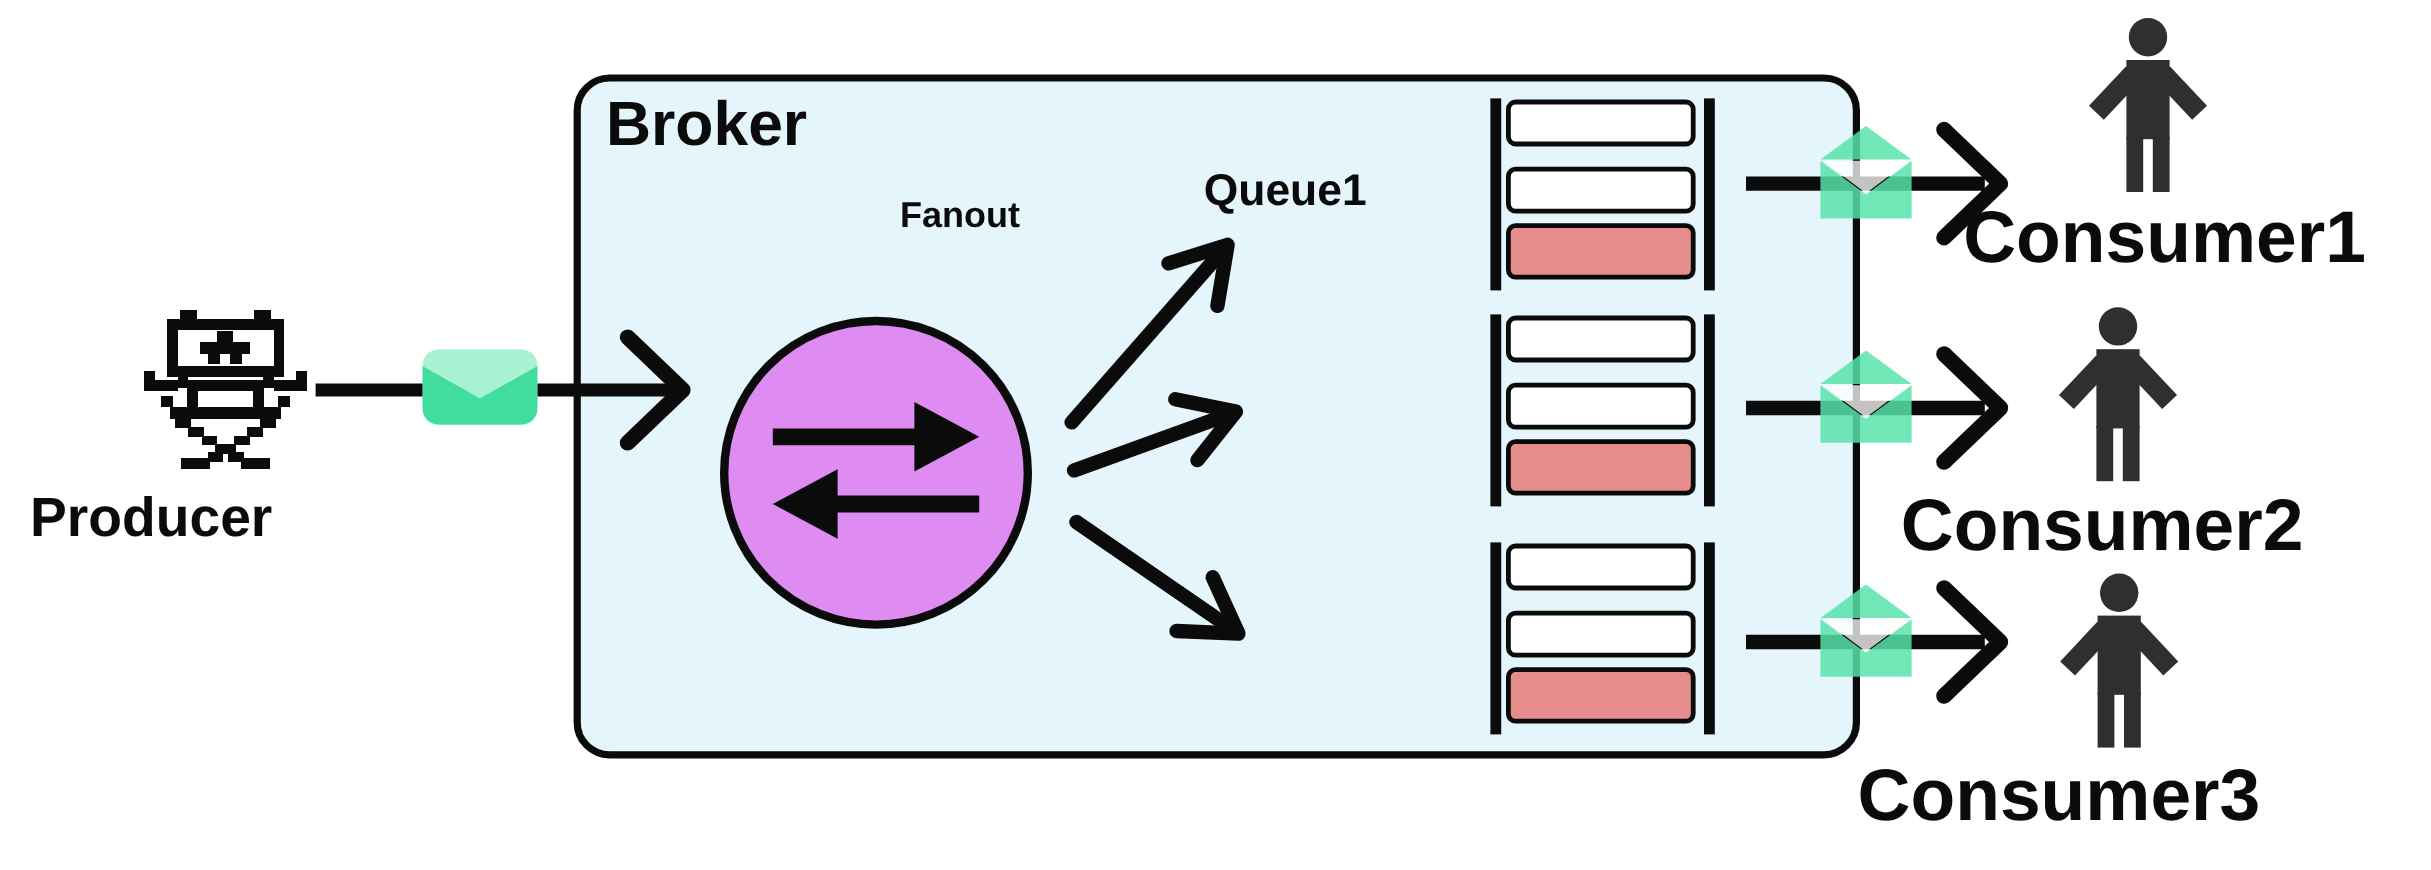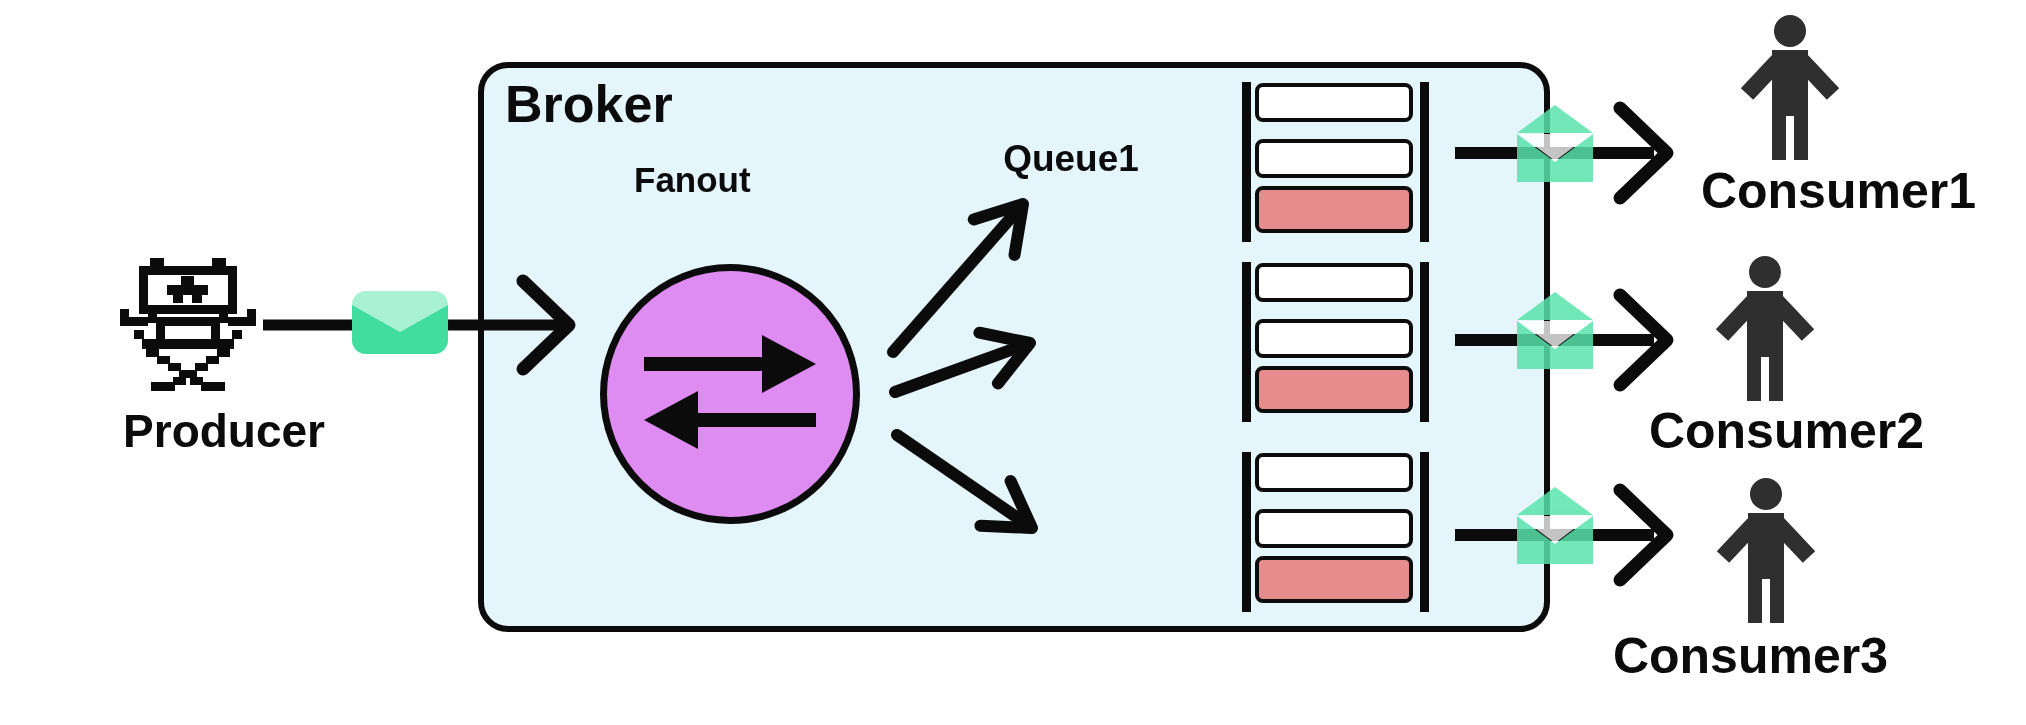--- a/index.html
+++ b/index.html
@@ -11,37 +11,37 @@
     --envelope-green:#41DD9E;
     --envelope-green-light:#A8F1D2;
     --envelope-open-green:#58E3AA;
     --person-fill:#2F2F2F;
   }
   *{margin:0;padding:0;box-sizing:border-box}
   body{background:#fff;font-family:"Liberation Sans", sans-serif;color:var(--ink)}
   .canvas{position:relative;width:2026px;height:725px;background:#fff;overflow:hidden}
   .abs{position:absolute}
   .label{font-weight:800;color:var(--ink);white-space:nowrap}
-  .producer-label{left:25px;top:404px;width:300px;text-align:right;font-size:46px}
+  .producer-label{left:25px;top:404px;width:300px;text-align:left;font-size:46px}
   .broker-box{left:478px;top:62px;width:1072px;height:570px;background:var(--broker-bg);
     border:6px solid var(--ink);border-radius:30px}
   .broker-title{left:505px;top:74px;font-size:52px}
-  .exchange-label{left:634px;top:158px;width:240px;text-align:left;font-size:35px;line-height:43px;font-weight:700}
+  .exchange-label{left:610px;top:158px;width:240px;text-align:right;font-size:30px;line-height:43px;font-weight:700}
   .exchange-label span{display:block}
   .exchange-circle{left:600px;top:264px;width:260px;height:260px;border-radius:50%;
     background:var(--exchange-fill);border:7px solid var(--ink)}
   .queue{width:187px;height:160px;left:1242px}
   .qbar{position:absolute;top:0;width:9px;height:160px;background:var(--ink)}
   .qbar-r{left:178px}
   .qslot{position:absolute;left:13px;width:158px;border:4px solid var(--ink);border-radius:8px;background:var(--message-empty)}
   .qslot-0{top:1px;height:39px}
   .qslot-1{top:57px;height:39px}
   .qslot-2{top:104px;height:47px}
   .queue-label{width:210px;text-align:center;left:966px;font-size:37px;line-height:42px}
-  .consumer-label{width:340px;text-align:right;font-size:50px}
+  .consumer-label{width:340px;text-align:left;font-size:61px}
   svg{display:block;overflow:visible}
   .stroke-ink{stroke:var(--ink);fill:none}
 </style>
 </head>
 <body>
 
 <div class="canvas">
 
   <div class="abs broker-box"></div>
   <div class="abs label broker-title">Broker</div>

